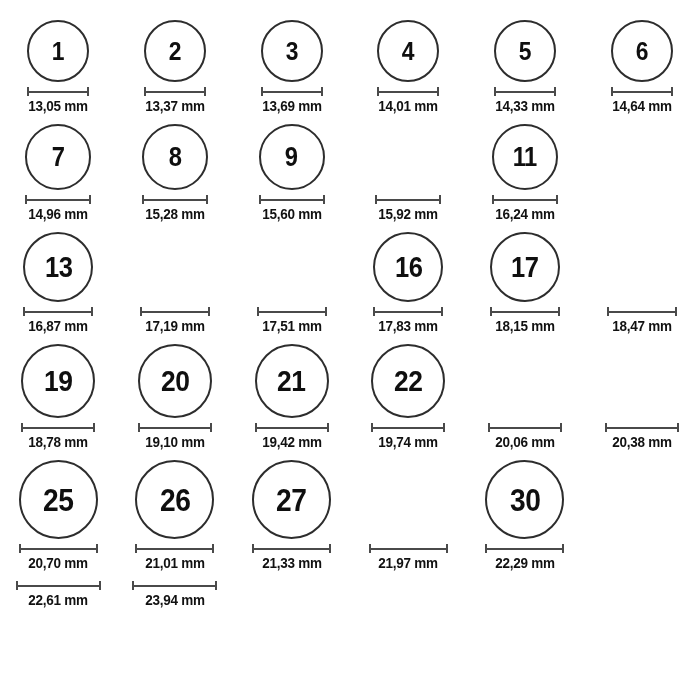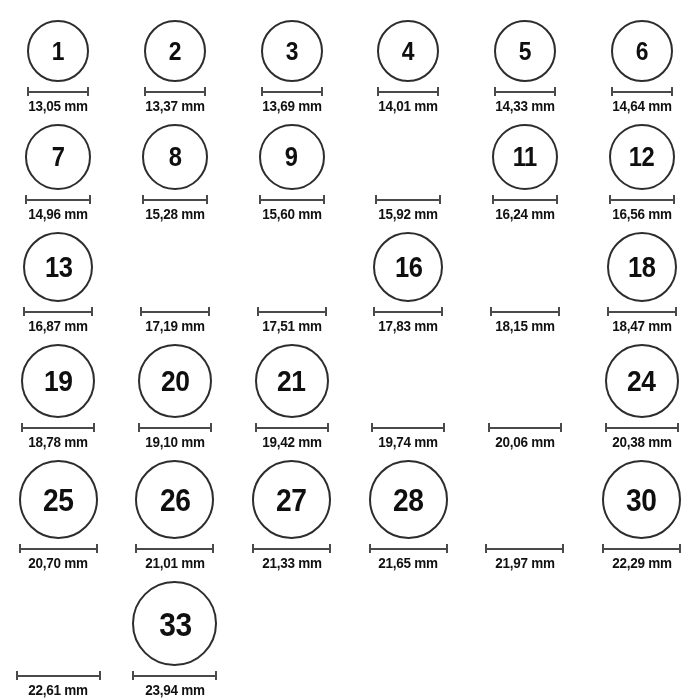--- a/index.html
+++ b/index.html
@@ -164,27 +164,20 @@
         <div class="bar"></div>
         <div class="label"><span class="cond">15,92 mm</span></div>
       </div>
       <div class="cell">
         <div class="circle">
           <span class="num">11</span>
         </div>
         <div class="bar"></div>
         <div class="label"><span class="cond">16,24 mm</span></div>
       </div>
-      <div class="cell">
-        <div class="circle">
-          <span class="num">12</span>
-        </div>
-        <div class="bar"></div>
-        <div class="label"><span class="cond">16,56 mm</span></div>
-      </div>
     </div>
     <div class="row">
       <div class="cell">
         <div class="circle">
           <span class="num">13</span>
         </div>
         <div class="bar"></div>
         <div class="label"><span class="cond">16,87 mm</span></div>
       </div>
       <div class="cell">
@@ -196,27 +189,27 @@
         <div class="label"><span class="cond">17,51 mm</span></div>
       </div>
       <div class="cell">
         <div class="circle">
           <span class="num">16</span>
         </div>
         <div class="bar"></div>
         <div class="label"><span class="cond">17,83 mm</span></div>
       </div>
       <div class="cell">
+        <div class="circle">
+          <span class="num">17</span>
+        </div>
         <div class="bar"></div>
         <div class="label"><span class="cond">18,15 mm</span></div>
       </div>
       <div class="cell">
-        <div class="circle">
-          <span class="num">18</span>
-        </div>
         <div class="bar"></div>
         <div class="label"><span class="cond">18,47 mm</span></div>
       </div>
     </div>
     <div class="row">
       <div class="cell">
         <div class="circle">
           <span class="num">19</span>
         </div>
         <div class="bar"></div>
@@ -230,31 +223,31 @@
         <div class="label"><span class="cond">19,10 mm</span></div>
       </div>
       <div class="cell">
         <div class="circle">
           <span class="num">21</span>
         </div>
         <div class="bar"></div>
         <div class="label"><span class="cond">19,42 mm</span></div>
       </div>
       <div class="cell">
+        <div class="circle">
+          <span class="num">22</span>
+        </div>
         <div class="bar"></div>
         <div class="label"><span class="cond">19,74 mm</span></div>
       </div>
       <div class="cell">
         <div class="bar"></div>
         <div class="label"><span class="cond">20,06 mm</span></div>
       </div>
       <div class="cell">
-        <div class="circle">
-          <span class="num">24</span>
-        </div>
         <div class="bar"></div>
         <div class="label"><span class="cond">20,38 mm</span></div>
       </div>
     </div>
     <div class="row">
       <div class="cell">
         <div class="circle">
           <span class="num">25</span>
         </div>
         <div class="bar"></div>
@@ -268,44 +261,34 @@
         <div class="label"><span class="cond">21,01 mm</span></div>
       </div>
       <div class="cell">
         <div class="circle">
           <span class="num">27</span>
         </div>
         <div class="bar"></div>
         <div class="label"><span class="cond">21,33 mm</span></div>
       </div>
       <div class="cell">
-        <div class="circle">
-          <span class="num">28</span>
-        </div>
-        <div class="bar"></div>
-        <div class="label"><span class="cond">21,65 mm</span></div>
-      </div>
-      <div class="cell">
         <div class="bar"></div>
         <div class="label"><span class="cond">21,97 mm</span></div>
       </div>
       <div class="cell">
         <div class="circle">
           <span class="num">30</span>
         </div>
         <div class="bar"></div>
         <div class="label"><span class="cond">22,29 mm</span></div>
       </div>
     </div>
     <div class="row">
       <div class="cell">
         <div class="bar"></div>
         <div class="label"><span class="cond">22,61 mm</span></div>
       </div>
       <div class="cell">
-        <div class="circle">
-          <span class="num">33</span>
-        </div>
         <div class="bar"></div>
         <div class="label"><span class="cond">23,94 mm</span></div>
       </div>
     </div>
   </div>
 
 </body></html>

